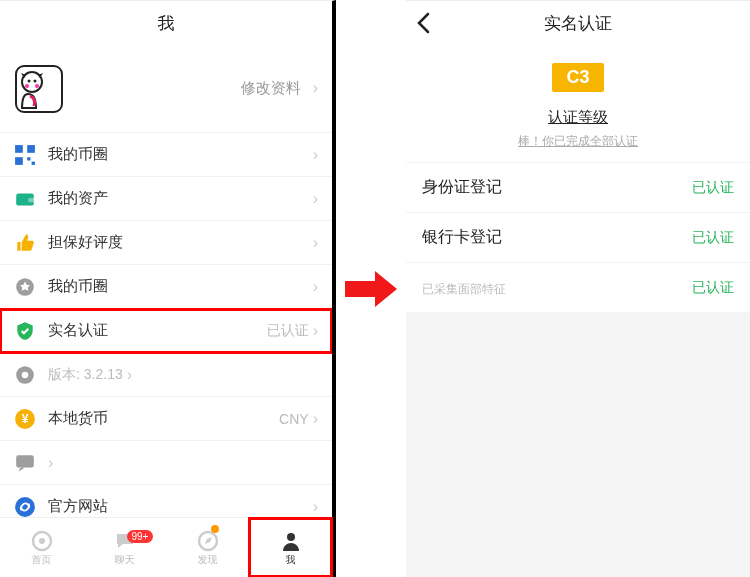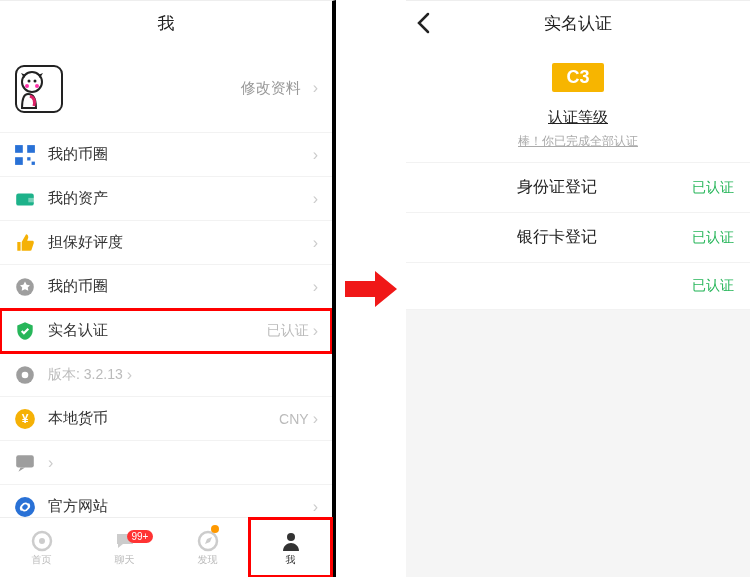--- a/index.html
+++ b/index.html
@@ -111,21 +111,21 @@
     background:#f7b500; color:#fff;
     font-weight:bold; font-size:18px;
     padding:4px 14px; border-radius:2px;
   }
   .cert-level { font-size:15px; color:#222; margin-top:16px;text-decoration:underline;}
   .cert-msg { font-size:12px; color:#aaa; margin-top:6px;text-decoration:underline;}
 
   .cert-row {
     padding: 14px 16px;
     border-bottom:1px solid #f2f2f2;
-    display:flex; align-items:flex-start;text-align:center;
+    display:flex; align-items:flex-start;
   }
   .cert-row .texts { flex:1; }
   .cert-row .title { font-size:16px; color:#222; }
   .cert-row .sub { font-size:12px; color:#bbb; margin-top:4px;}
   .cert-row .status { color:#27b65a; font-size:14px; align-self:center;}
   .right-fill { flex:1; background:#f5f5f5; }
 </style>
 </head>
 <body>
 
@@ -315,18 +315,19 @@
         <div class="status">已认证</div>
       </div>
       <div class="cert-row">
         <div class="texts">
           <div class="title">银行卡登记</div>
         </div>
         <div class="status">已认证</div>
       </div>
       <div class="cert-row">
         <div class="texts">
+          <div class="sub">已采集面部特征</div>
         </div>
         <div class="status">已认证</div>
       </div>
     </div>
   <div class="right-fill"></div>
 </div>
 
 </body></html>

